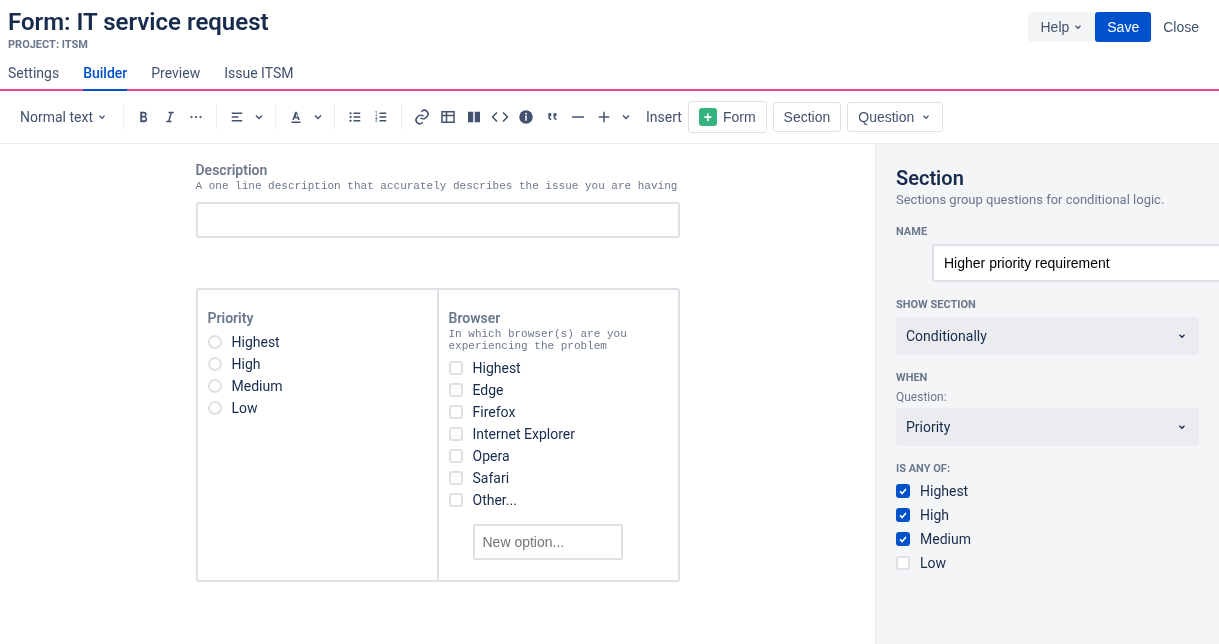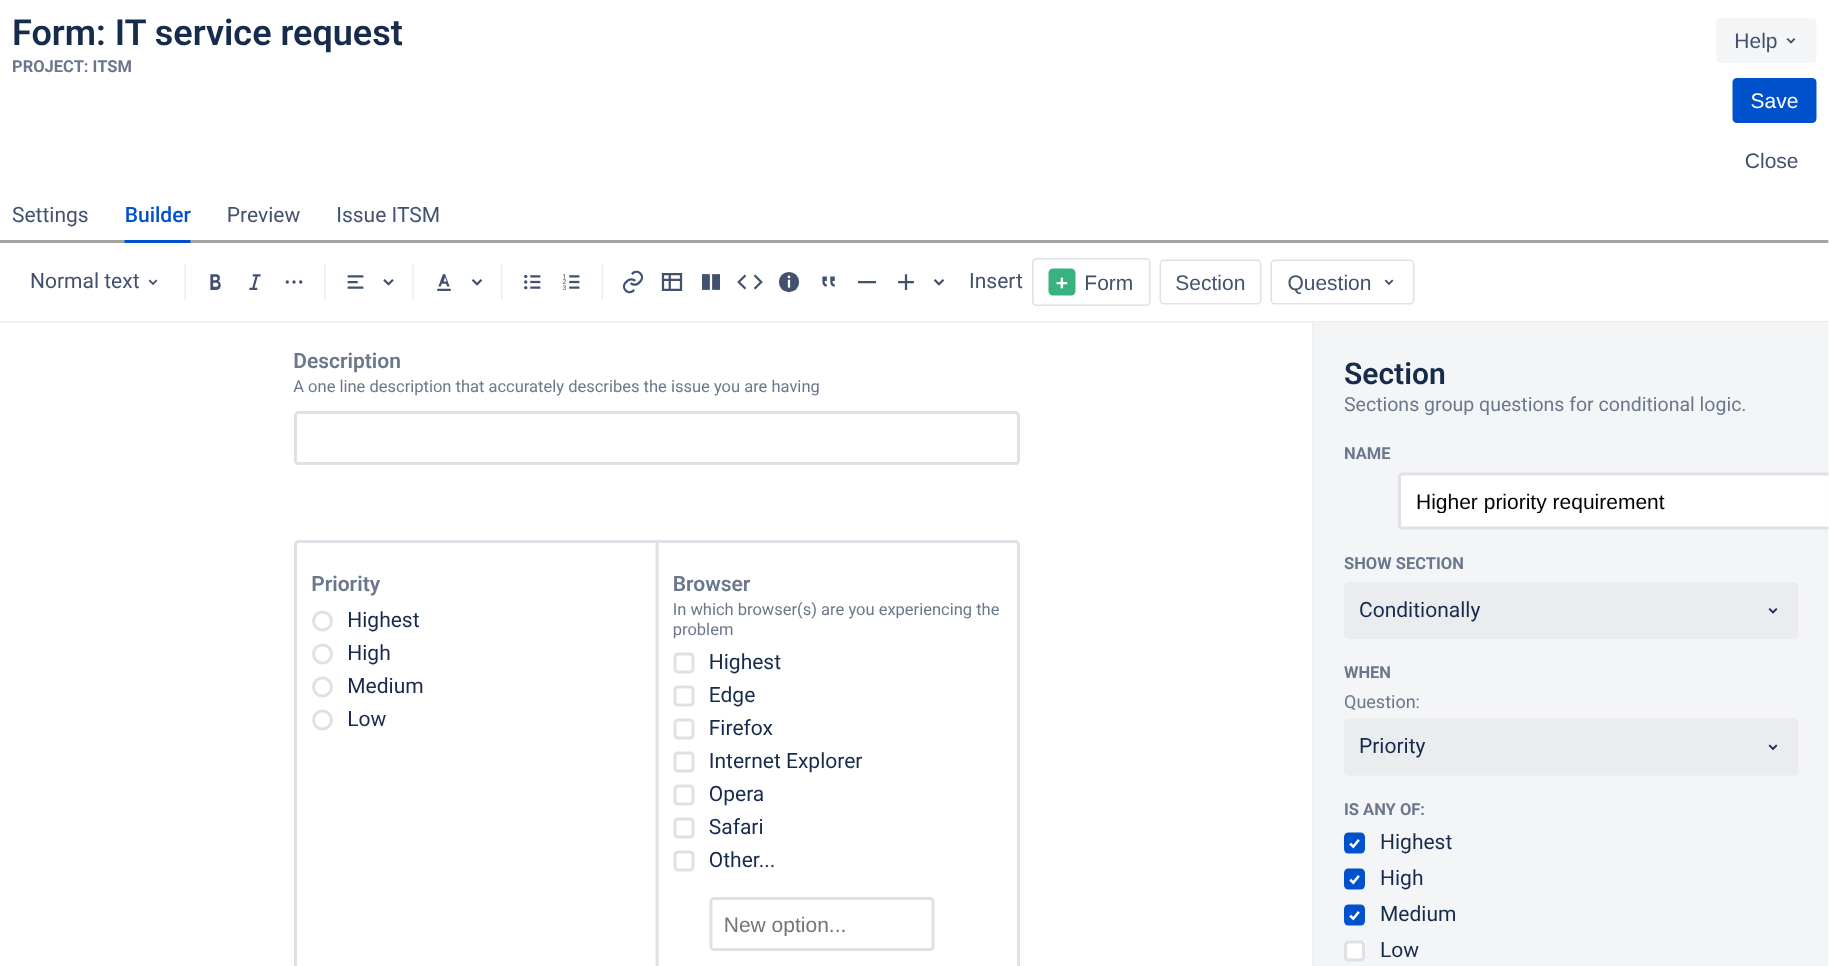--- a/index.html
+++ b/index.html
@@ -1,46 +1,46 @@
 <!DOCTYPE html>
 <html><head>
 <meta charset="utf-8">
 <style>
 * { box-sizing: border-box; margin: 0; padding: 0; }
 body { font-family: -apple-system, BlinkMacSystemFont, "Segoe UI", Roboto, sans-serif; color: #172B4D; background: #fff; }
 
 .header { display: flex; justify-content: space-between; align-items: flex-start; padding: 8px 8px 0 8px; }
 .title-block h1 { font-size: 24px; font-weight: 600; }
 .project-line { font-size: 11px; font-weight: 700; color: #6B778C; text-transform: uppercase; margin-top: 2px; }
-.header-actions { display: flex; align-items: flex-end; gap: 10px; margin-top: 4px; flex-direction: column; }
+.header-actions { display: flex; align-items: flex-start; margin-top: 4px; }
 .btn { border: none; border-radius: 3px; font-size: 14px; font-weight: 500; padding: 7px 12px; cursor: pointer; background: transparent; color: #42526E; display: inline-flex; align-items: center; gap: 4px; }
 .btn-subtle { background: #F4F5F7; }
 .btn-primary { background: #0052CC; color: #fff; }
 .btn-link { background: transparent; }
 
-.tabs { display: flex; gap: 24px; padding: 8px 8px 0 8px; border-bottom: 2px solid #a3a3a3; }
+.tabs { display: flex; gap: 24px; padding: 8px 8px 0 8px; border-bottom: 2px solid #ec4899; }
 .tab { font-size: 14px; padding: 6px 0 8px 0; cursor: pointer; color: #42526E; }
 .tab.active { color: #0052CC; border-bottom: 2px solid #0052CC; margin-bottom: -2px; font-weight: 500; }
 
 .toolbar { display: flex; align-items: center; gap: 6px; padding: 10px 14px; border-bottom: 1px solid #EBECF0; }
 .tb-select { display: flex; align-items: center; gap: 4px; font-size: 14px; color: #42526E; cursor: pointer; padding: 4px 6px; }
 .tb-sep { width: 1px; height: 24px; background: #EBECF0; margin: 0 4px; }
 .tb-icon { width: 20px; height: 20px; display: flex; align-items: center; justify-content: center; cursor: pointer; color: #42526E; }
 .tb-icon svg { width: 18px; height: 18px; }
 .tb-label { font-size: 14px; color: #42526E; margin-left: 8px; }
 .tb-btn { border: 1px solid #DFE1E6; border-radius: 3px; padding: 6px 10px; font-size: 14px; cursor: pointer; background: #fff; color: #42526E; display: inline-flex; align-items: center; gap: 6px; }
 .tb-btn.form-btn { background: #fff; }
 .form-icon-box { width: 18px; height: 18px; background: #36B37E; border-radius: 3px; display: flex; align-items: center; justify-content: center; color: #fff; font-weight: 700; font-size: 14px; }
 
 .main { display: flex; }
 .canvas { flex: 1; padding: 18px 0 30px 0; display: flex; flex-direction: column; align-items: center; }
 .canvas-inner { width: 484px; }
 .field-block { margin-bottom: 50px; }
 .field-label { font-size: 14px; font-weight: 600; color: #6B778C; margin-bottom: 2px; }
-.field-hint { font-size: 11px; color: #6B778C; margin-bottom: 10px; }
+.field-hint { font-size: 11px; color: #6B778C; margin-bottom: 10px; font-family: Liberation Mono, monospace; }
 .field-input { width: 100%; height: 36px; border: 2px solid #DFE1E6; border-radius: 3px; padding: 6px 8px; font-size: 14px; }
 
 .split-group { display: flex; border: 2px solid #DFE1E6; border-radius: 3px; min-height: 280px; }
 .split-col { flex: 1; padding: 20px 10px 20px 10px; }
 .split-col + .split-col { border-left: 2px solid #DFE1E6; }
 .radio-item, .check-item { display: flex; align-items: center; gap: 10px; font-size: 14px; margin: 6px 0; }
 .radio { width: 14px; height: 14px; border: 2px solid #DFE1E6; border-radius: 50%; flex-shrink: 0; }
 .checkbox-empty { width: 14px; height: 14px; border: 2px solid #DFE1E6; border-radius: 3px; flex-shrink: 0; }
 .new-option-input { width: 150px; height: 36px; border: 2px solid #DFE1E6; border-radius: 3px; padding: 6px 8px; font-size: 14px; margin-top: 10px; margin-left: 24px; }
 

